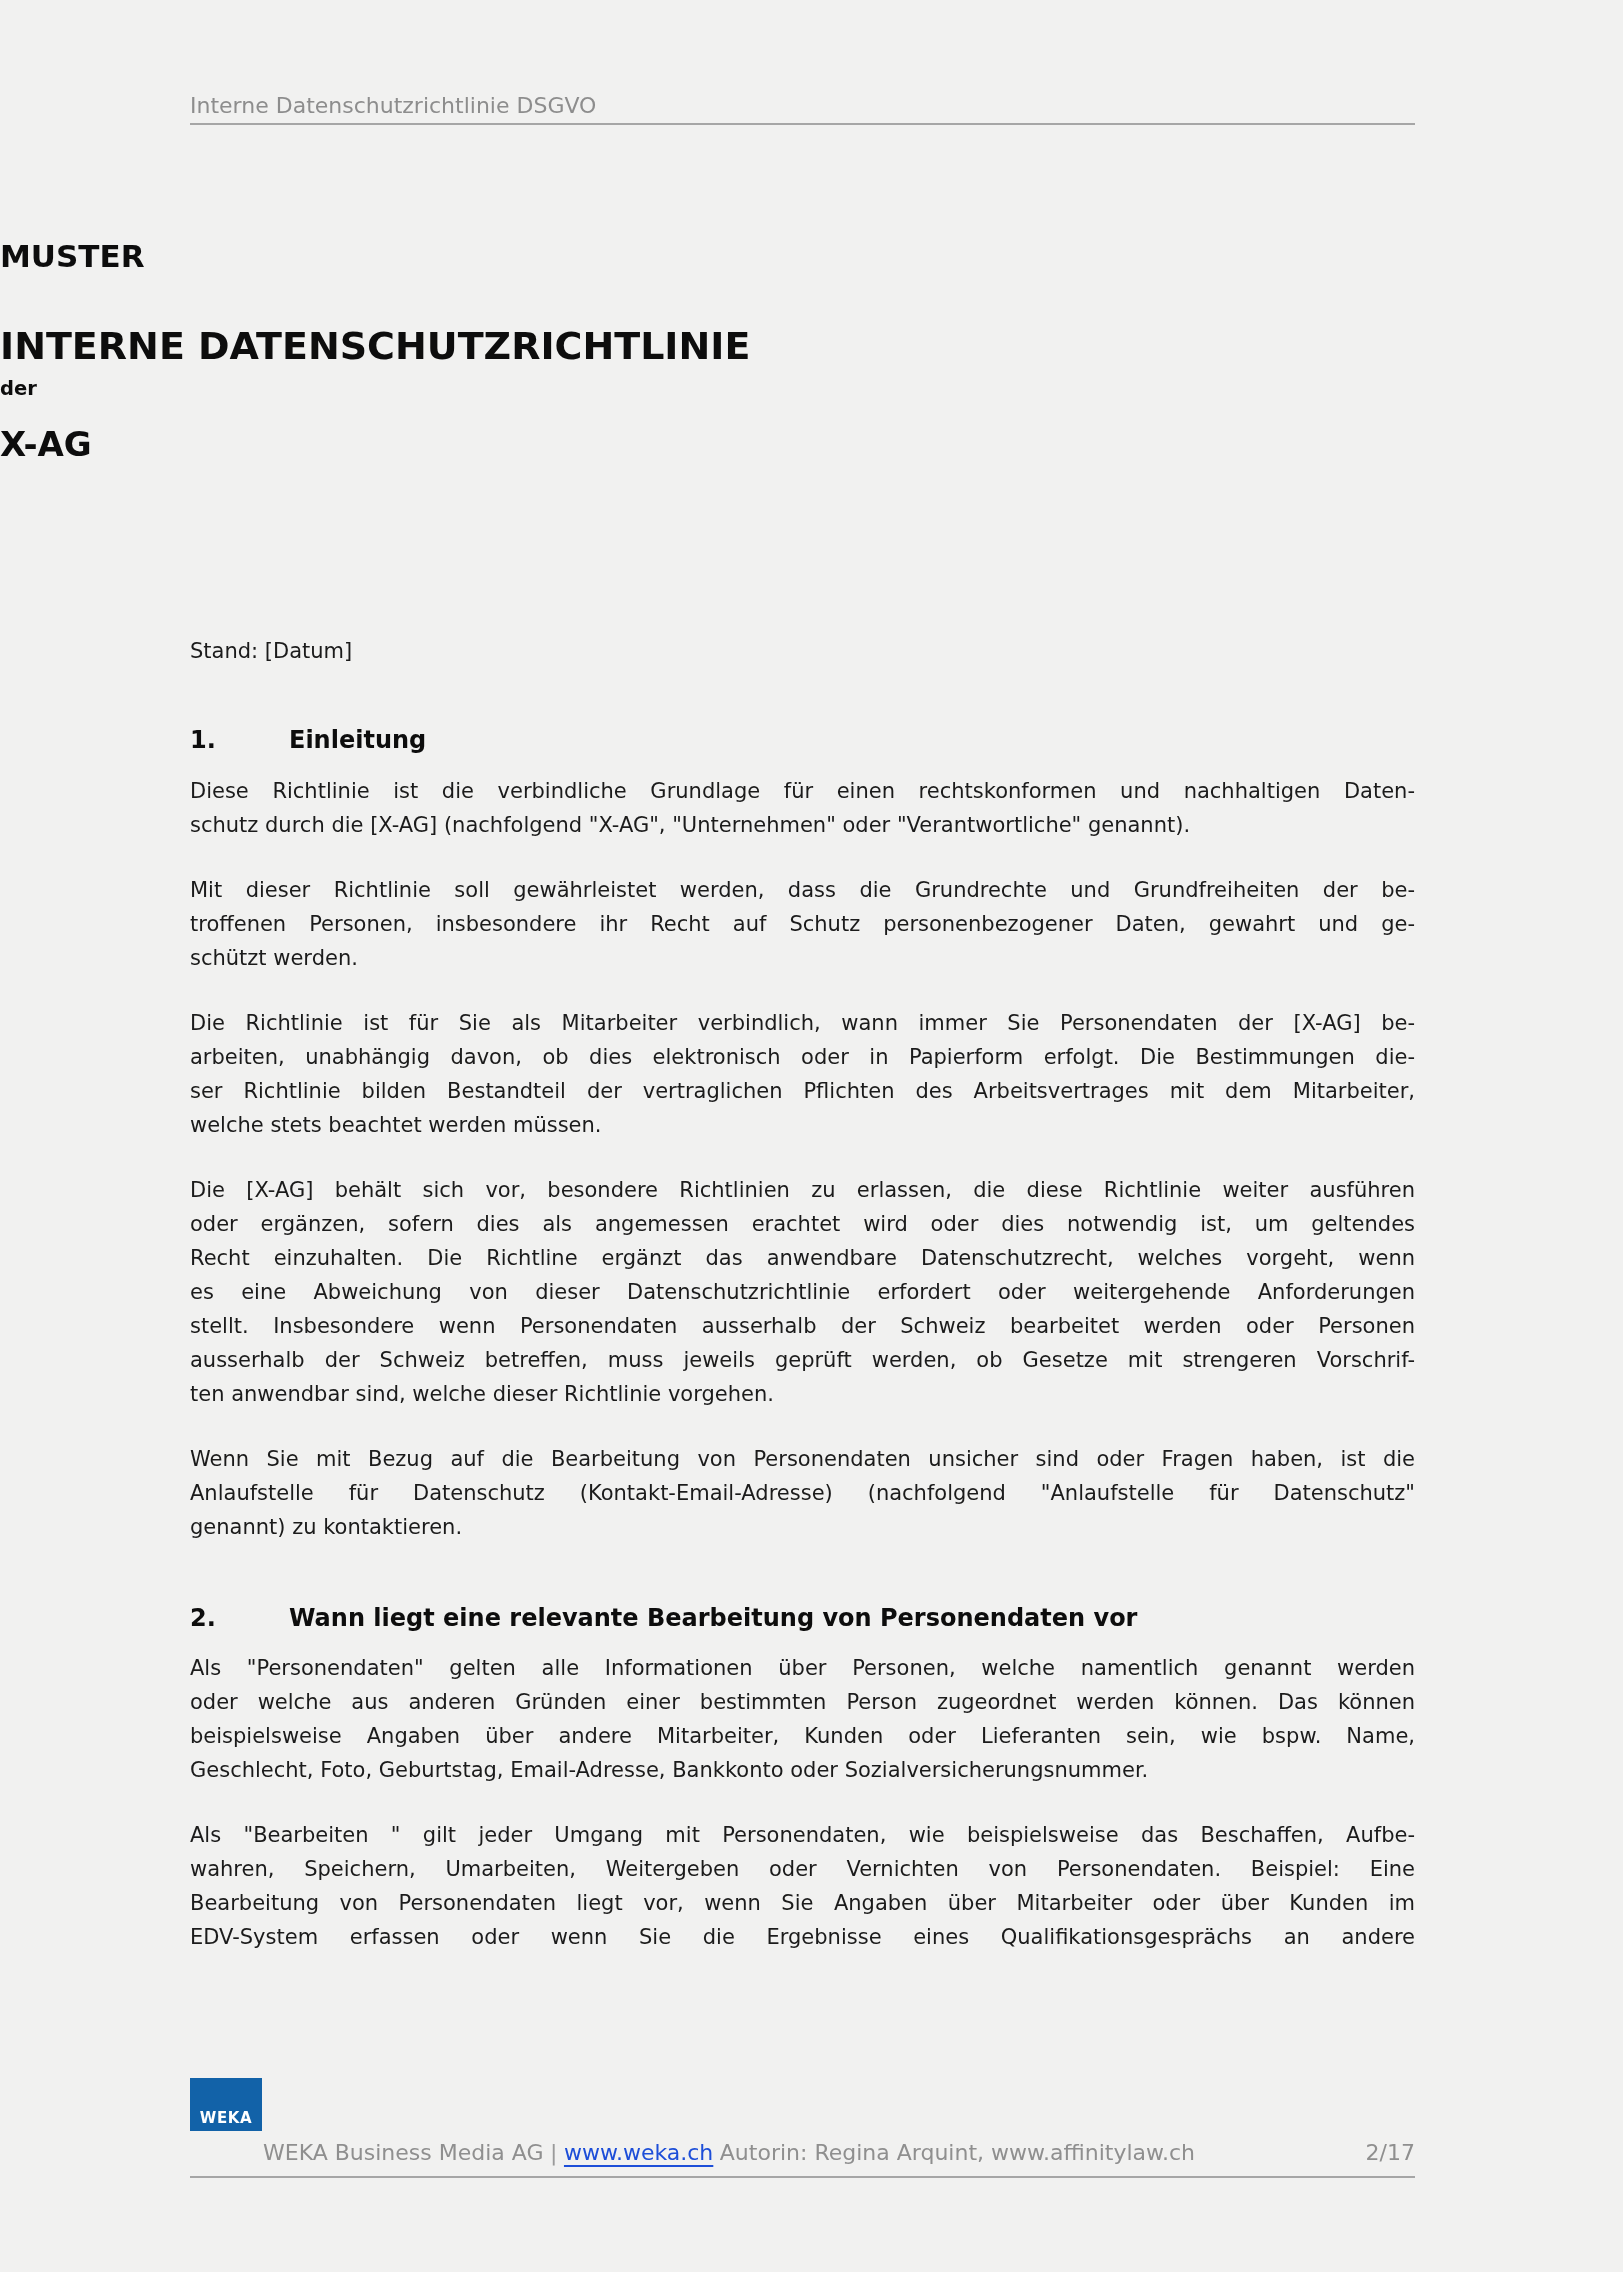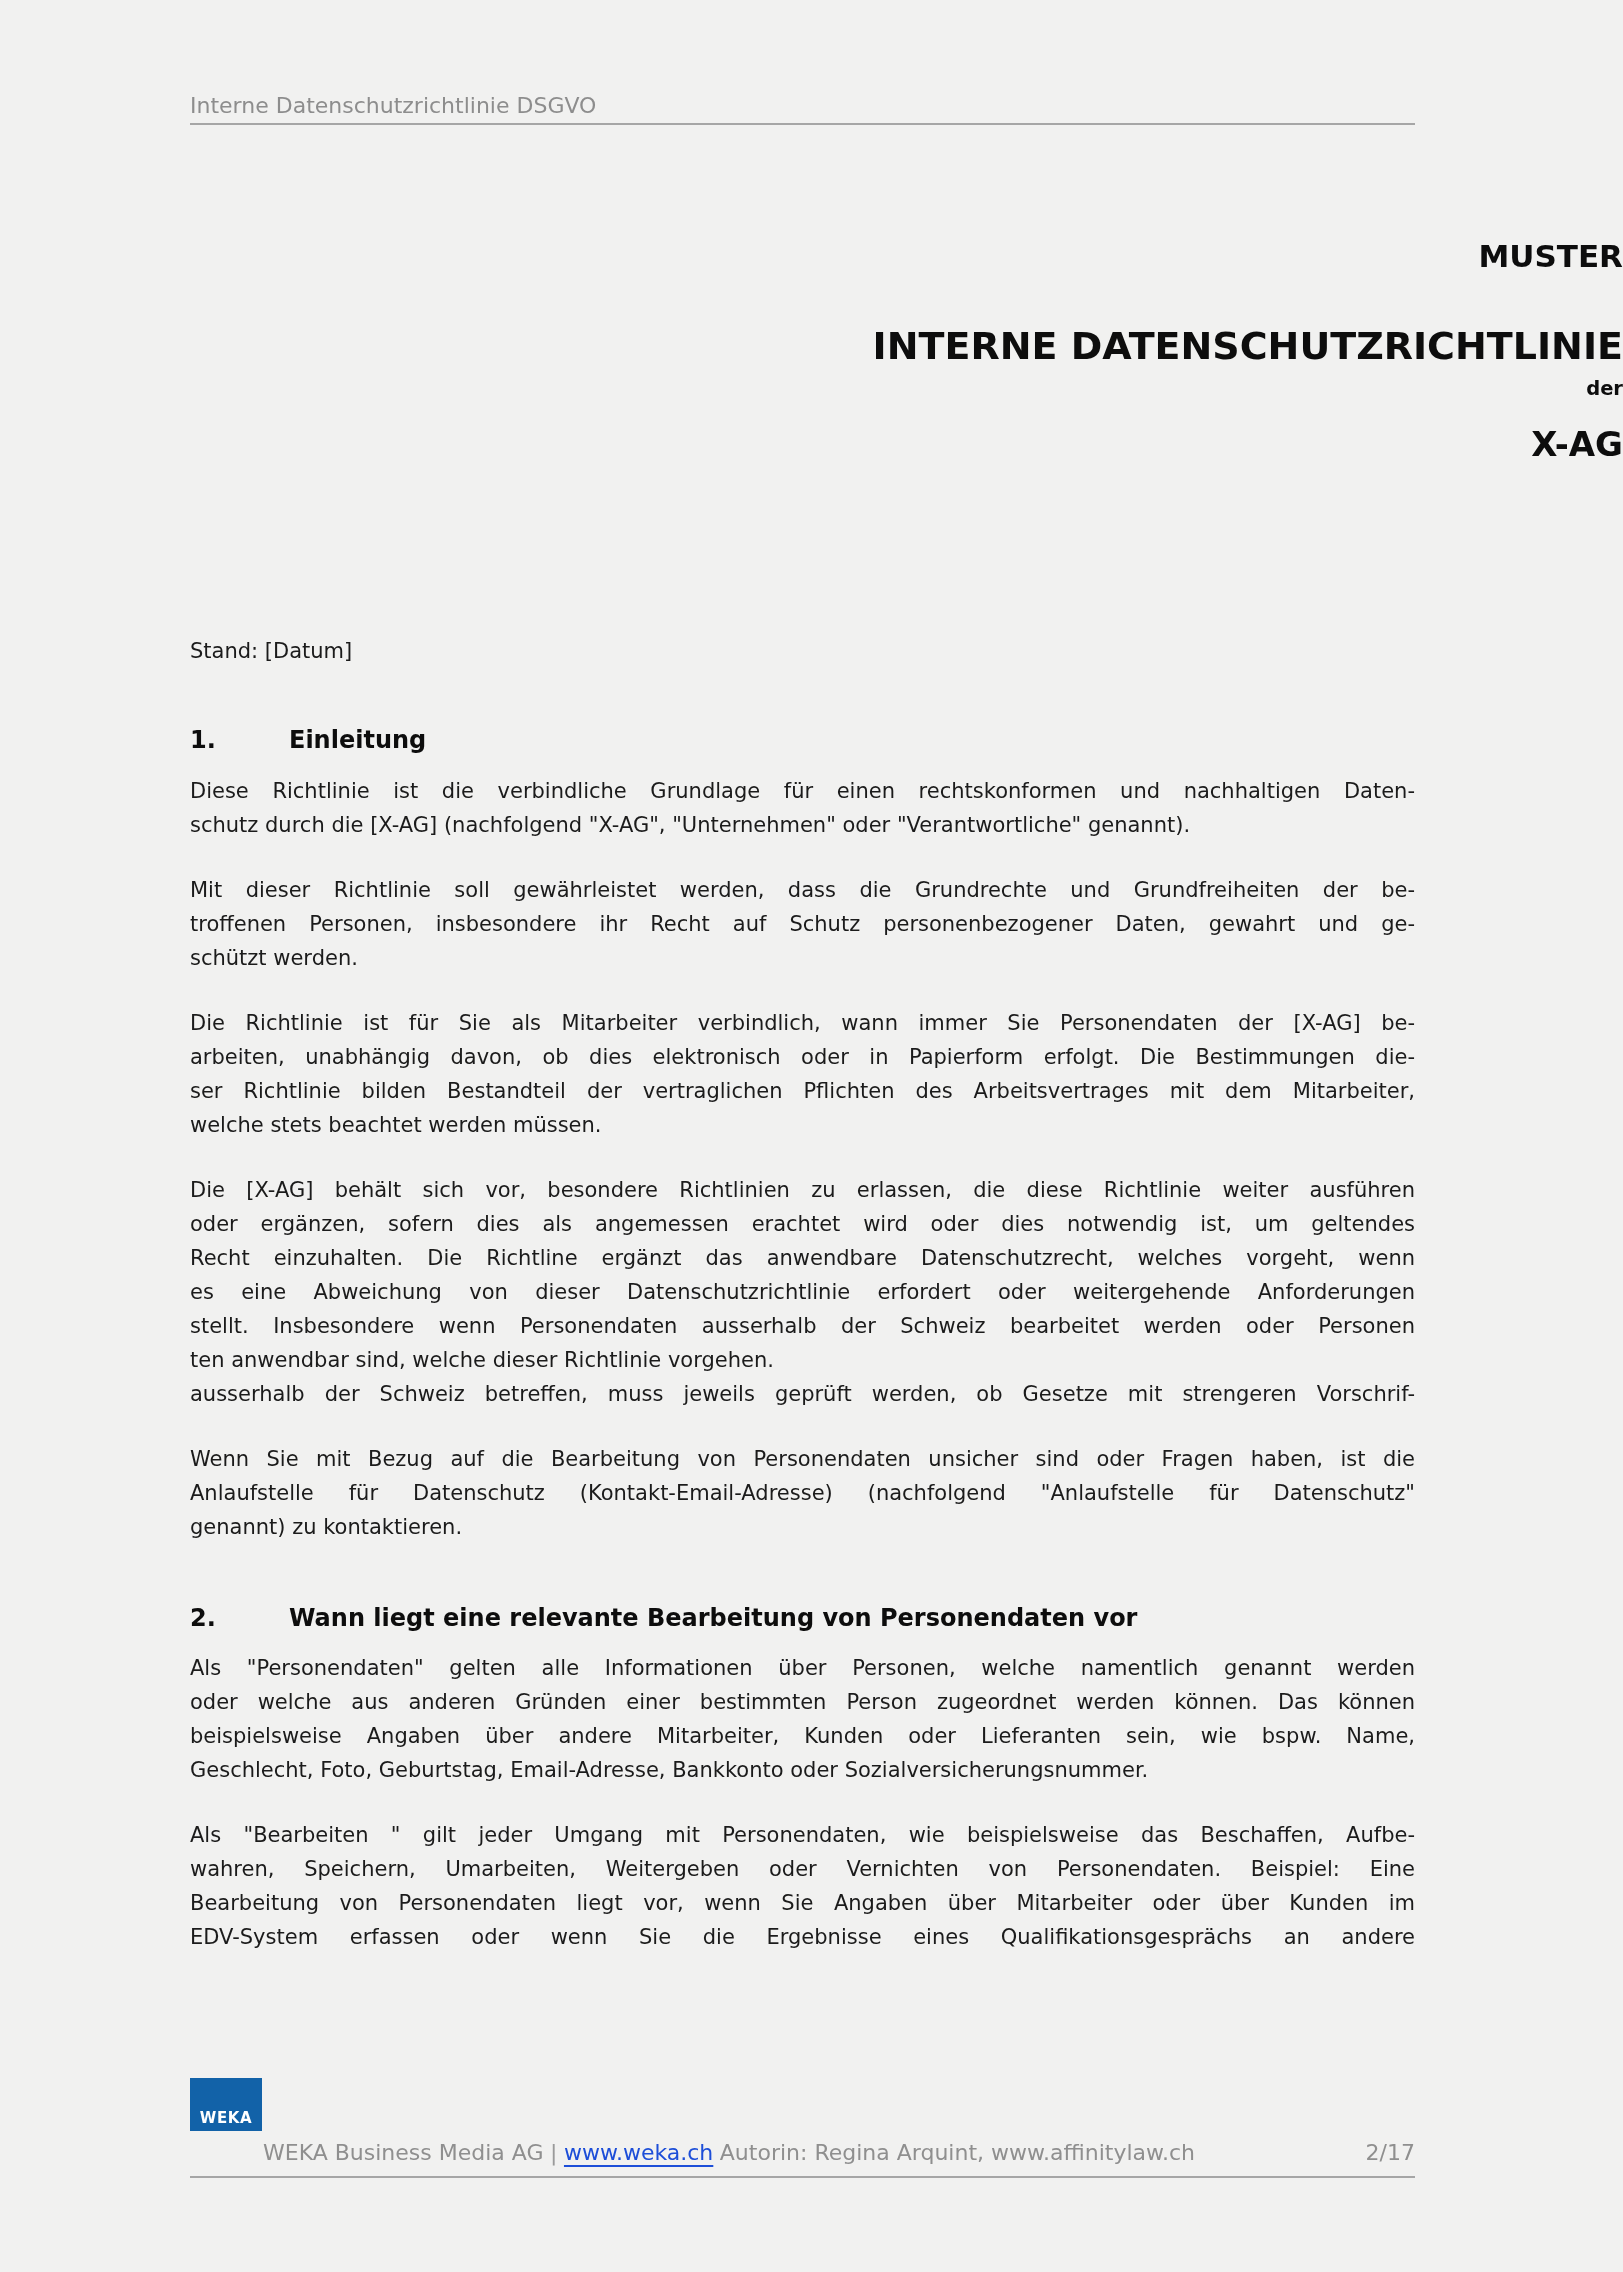--- a/index.html
+++ b/index.html
@@ -26,21 +26,21 @@
     padding-bottom: 3.9px;
     border-bottom: 2.6px solid #a6a6a6;
   }
 
   
   .title-block {
     position: absolute;
     left: 0;
     right: 0;
     top: 239px;
-    text-align: right;
+    text-align: left;
     color: #0d0d0d;
   }
   .title-muster  { font-size: 31px; font-weight: bold; line-height: 35px; }
   .title-main    { font-size: 38px; font-weight: bold; line-height: 43px; margin-top: 51px; }
   .title-der     { font-size: 19.5px; font-weight: bold; line-height: 26px; margin-top: 8px; }
   .title-xag     { font-size: 34px; font-weight: bold; line-height: 38px; margin-top: 23.4px; }
 
   
   .stand {
     position: absolute;
@@ -159,22 +159,22 @@
         <div class="pline">arbeiten, unabhängig davon, ob dies elektronisch oder in Papierform erfolgt. Die Bestimmungen die-</div>
         <div class="pline">ser Richtlinie bilden Bestandteil der vertraglichen Pflichten des Arbeitsvertrages mit dem Mitarbeiter,</div>
         <div class="pline last">welche stets beachtet werden müssen.</div>
       </div>
       <div class="blk-para">
         <div class="pline">Die [X-AG] behält sich vor, besondere Richtlinien zu erlassen, die diese Richtlinie weiter ausführen</div>
         <div class="pline">oder ergänzen, sofern dies als angemessen erachtet wird oder dies notwendig ist, um geltendes</div>
         <div class="pline">Recht einzuhalten. Die Richtline ergänzt das anwendbare Datenschutzrecht, welches vorgeht, wenn</div>
         <div class="pline">es eine Abweichung von dieser Datenschutzrichtlinie erfordert oder weitergehende Anforderungen</div>
         <div class="pline">stellt. Insbesondere wenn Personendaten ausserhalb der Schweiz bearbeitet werden oder Personen</div>
+        <div class="pline">ausserhalb der Schweiz betreffen, muss jeweils geprüft werden, ob Gesetze mit strengeren Vorschrif-</div>
         <div class="pline last">ten anwendbar sind, welche dieser Richtlinie vorgehen.</div>
-        <div class="pline">ausserhalb der Schweiz betreffen, muss jeweils geprüft werden, ob Gesetze mit strengeren Vorschrif-</div>
       </div>
       <div class="blk-para">
         <div class="pline">Wenn Sie mit Bezug auf die Bearbeitung von Personendaten unsicher sind oder Fragen haben, ist die</div>
         <div class="pline">Anlaufstelle für Datenschutz (Kontakt-Email-Adresse) (nachfolgend "Anlaufstelle für Datenschutz"</div>
         <div class="pline last">genannt) zu kontaktieren.</div>
       </div>
       <div class="blk-heading">
         <span class="h-num">2.</span>
         <span class="h-text">Wann liegt eine relevante Bearbeitung von Personendaten vor</span>
       </div>

